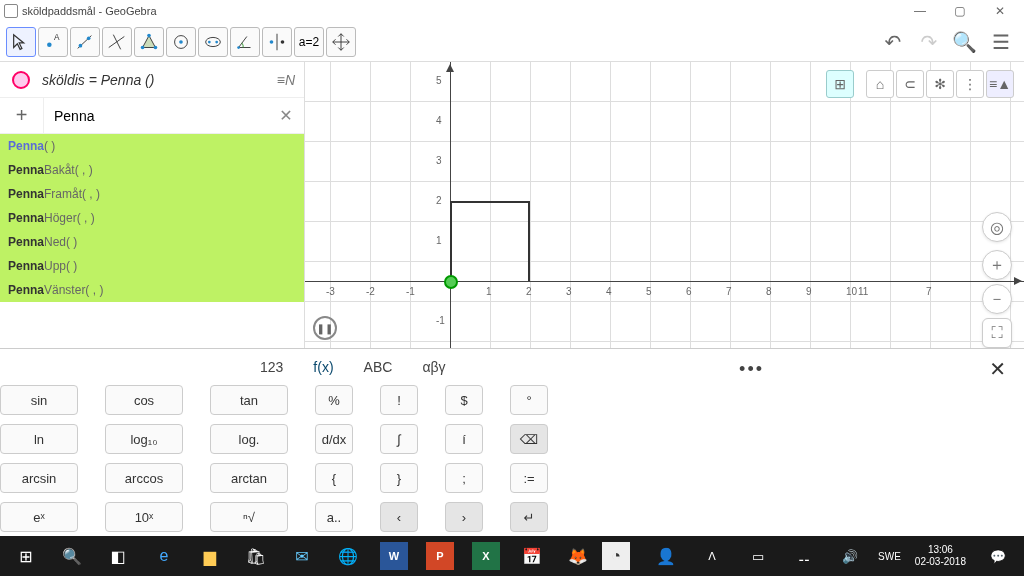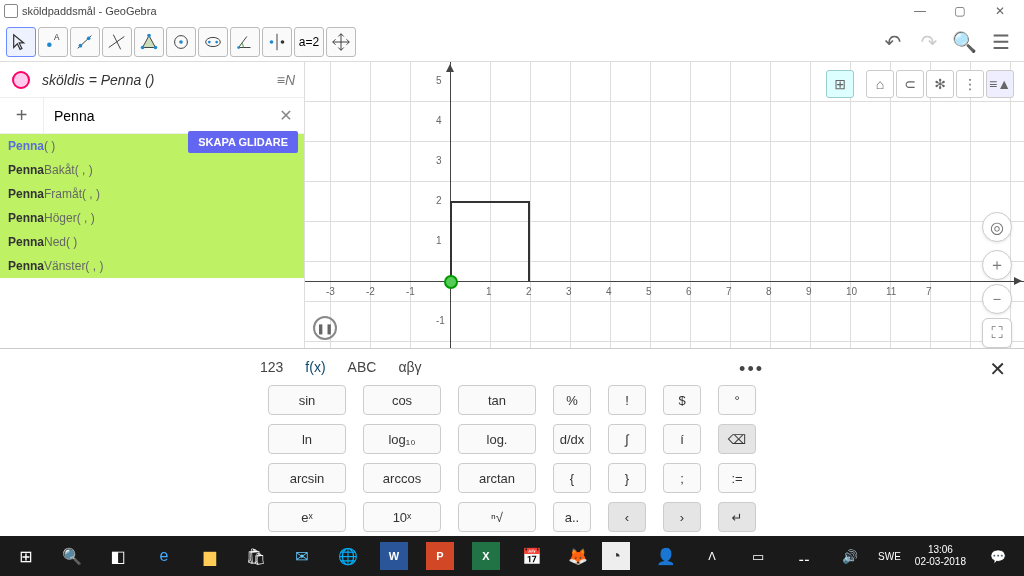--- a/index.html
+++ b/index.html
@@ -40,26 +40,26 @@
 .tick{position:absolute;font-size:10px;color:#666}
 .sq{position:absolute;left:145px;top:139px;width:80px;height:80px;border:2px solid #333;border-bottom:none;border-left:none}
 .sq2{position:absolute;left:145px;top:139px;width:80px;height:80px;border-left:2px solid #333}
 .turtle{position:absolute;left:139px;top:213px;width:14px;height:14px;background:#5c5;border:2px solid #090;border-radius:50%}
 .graphtb{position:absolute;right:10px;top:8px;display:flex;gap:2px;align-items:center}
 .gtbtn{width:28px;height:28px;border:1px solid #ccc;background:#fff;border-radius:3px;display:flex;align-items:center;justify-content:center;font-size:14px;color:#666}
 .gtbtn.blue{background:#dff;border-color:#9cc}
 .floatbtn{position:absolute;right:12px;width:30px;height:30px;border:1px solid #ccc;background:#fff;border-radius:50%;display:flex;align-items:center;justify-content:center;color:#777;box-shadow:0 1px 3px rgba(0,0,0,.1)}
 .pausebtn{position:absolute;left:8px;bottom:8px;width:24px;height:24px;border:2px solid #888;border-radius:50%;display:flex;align-items:center;justify-content:center;font-size:10px;color:#666}
 .kbd{position:absolute;left:0;right:0;top:348px;bottom:40px;background:#fff;border-top:1px solid #ccc}
-.ktabs{height:36px;display:flex;align-items:center;padding:0 260px 0 260px;gap:22px;font-size:14px;color:#444}
+.ktabs{height:36px;display:flex;align-items:center;padding:0 260px 0 260px;gap:30px;font-size:14px;color:#444}
 .ktab{cursor:default}
 .ktab.on{color:#0c4a6e}
 .kdots{position:absolute;right:260px;top:10px;font-size:18px;letter-spacing:2px;color:#444}
 .kclose{position:absolute;right:18px;top:8px;font-size:20px;color:#333}
-.krow{display:flex;gap:17px;justify-content:center;margin-bottom:9px}
+.krow{display:flex;gap:27px;margin-bottom:9px}
 .kkey{height:30px;border:1px solid #ccc;background:#fafafa;border-radius:4px;display:flex;align-items:center;justify-content:center;font-size:13px;color:#333}
 .kw{width:78px}
 .km{width:38px}
 .kkey.dark{background:#e5e5e5}
 .taskbar{position:absolute;left:0;right:0;bottom:0;height:40px;background:#1a1a1a;display:flex;align-items:center;padding:0 4px;gap:2px}
 .tbtn{width:44px;height:40px;display:flex;align-items:center;justify-content:center;color:#fff;font-size:16px}
 .tbsp{flex:1}
 .tclock{color:#fff;font-size:10px;text-align:center;line-height:1.2;padding:0 8px}
 .tlang{color:#fff;font-size:10px;padding:0 4px}
 </style>
@@ -154,27 +154,27 @@
       <div class="circ"></div>
       <div class="expr">sköldis  =  Penna ()</div>
       <div class="symbtn">≡N</div>
     </div>
     <div class="row2">
       <div class="plus">+</div>
       <input class="inp" value="Penna" style="">
       <div class="xclr">✕</div>
     </div>
     <div class="autocomplete">
-      <div class="slider-badge">SKAPA GLIDARE</div>
       <div class="ac-list" id="aclist">
           <div class="ac-item first"><b>Penna</b>( )</div>
           <div class="ac-item"><b>Penna</b>Bakåt( <penna>, <avstånd> )</avstånd></penna></div>
           <div class="ac-item"><b>Penna</b>Framåt( <penna>, <avstånd> )</avstånd></penna></div>
           <div class="ac-item"><b>Penna</b>Höger( <penna>, <vinkel> )</vinkel></penna></div>
           <div class="ac-item"><b>Penna</b>Ned( <penna> )</penna></div>
+          <div class="ac-item"><b>Penna</b>Upp( <penna> )</penna></div>
           <div class="ac-item"><b>Penna</b>Vänster( <penna>, <vinkel> )</vinkel></penna></div>
         </div>
     </div>
   </div>
 
   <div class="graph">
     <div class="grid"></div>
       <div class="gridmajor"></div>
     <div class="axis-x"></div>
     <div class="axis-y"></div>
@@ -187,21 +187,21 @@
         <span class="tick" style="left: 181px; top: 224px;">1</span>
         <span class="tick" style="left: 221px; top: 224px;">2</span>
         <span class="tick" style="left: 261px; top: 224px;">3</span>
         <span class="tick" style="left: 301px; top: 224px;">4</span>
         <span class="tick" style="left: 341px; top: 224px;">5</span>
         <span class="tick" style="left: 381px; top: 224px;">6</span>
         <span class="tick" style="left: 421px; top: 224px;">7</span>
         <span class="tick" style="left: 461px; top: 224px;">8</span>
         <span class="tick" style="left: 501px; top: 224px;">9</span>
         <span class="tick" style="left: 541px; top: 224px;">10</span>
-        <span class="tick" style="left: 581px; top: 224px;">11</span>
+        <span class="tick" style="left: 553px; top: 224px;">11</span>
         <span class="tick" style="left: 621px; top: 224px;">7</span>
         <span class="tick" style="left: 131px; top: 253px;">-1</span>
         <span class="tick" style="left: 131px; top: 173px;">1</span>
         <span class="tick" style="left: 131px; top: 133px;">2</span>
         <span class="tick" style="left: 131px; top: 93px;">3</span>
         <span class="tick" style="left: 131px; top: 53px;">4</span>
         <span class="tick" style="left: 131px; top: 13px;">5</span>
       </div>
     <div class="sq"></div>
     <div class="sq2"></div>

